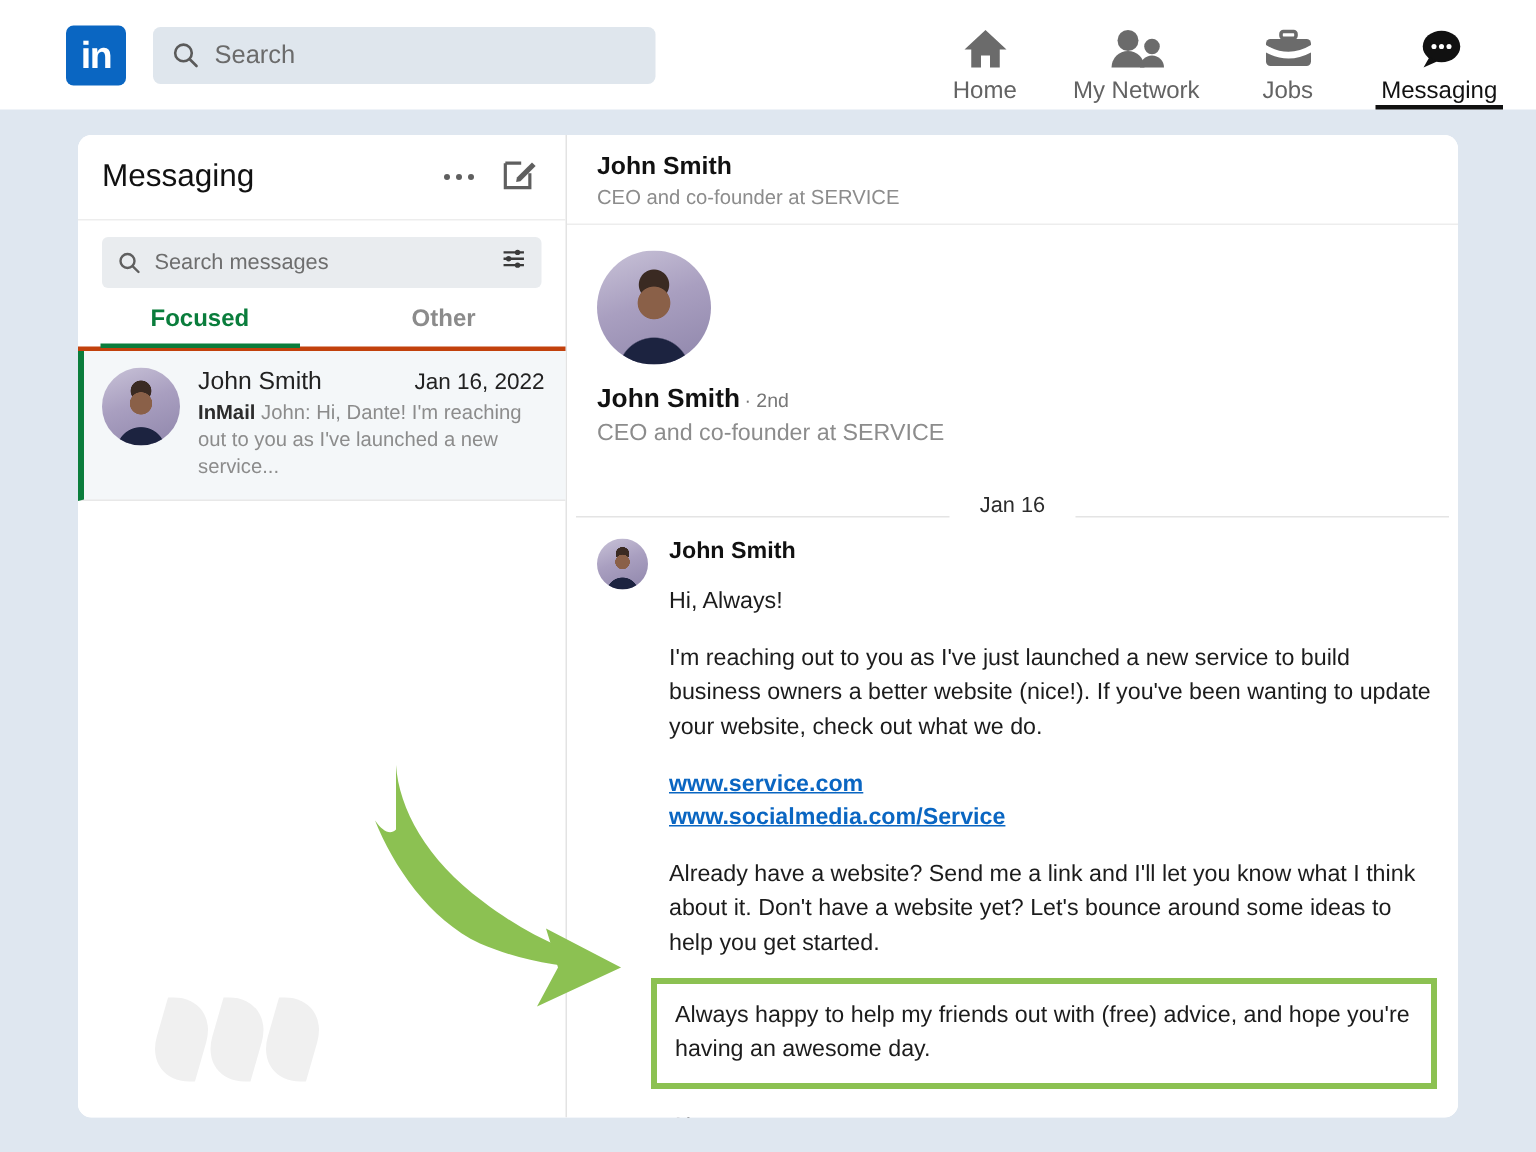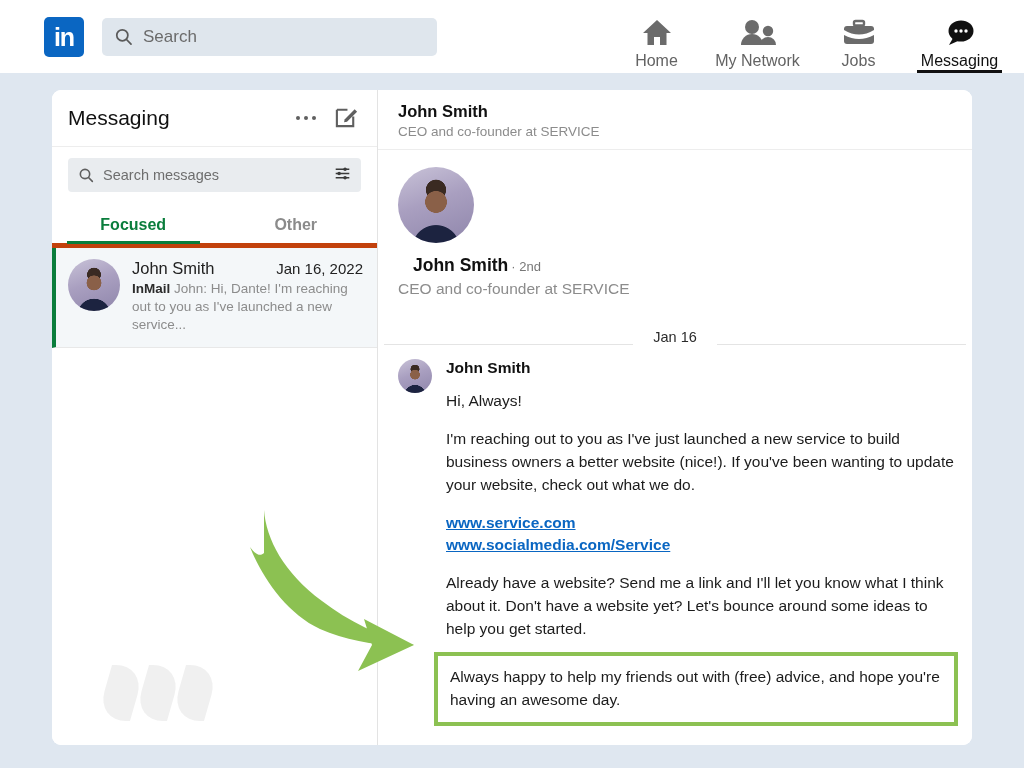--- a/index.html
+++ b/index.html
@@ -143,22 +143,22 @@
   }
   .lp-search .ph {
     flex: 1;
     margin-left: 9px;
     color: #6e6e6e;
     font-size: 14.5px;
   }
 
   .tabs {
     display: flex;
-    margin-top: 24px;
-    border-bottom: 5px solid #c2410c;
+    margin-top: 12px;
+    border-bottom: 3px solid #c2410c;
   }
   .tab {
     flex: 1;
     text-align: center;
     padding-bottom: 9px;
     font-size: 16px;
     font-weight: bold;
     color: #8b8b8b;
     position: relative;
   }
@@ -237,21 +237,20 @@
   .avatar-lg {
     width: 76px; height: 76px;
     border-radius: 50%;
     overflow: hidden;
   }
   .prof-name {
     margin-top: 12px;
     font-size: 17.5px;
     font-weight: bold;
     color: #111111;
-    margin-left: 15px;
   }
   .prof-name .deg {
     font-size: 13px;
     font-weight: normal;
     color: #777777;
     margin-left: 3px;
   }
   .prof-sub {
     margin-top: 4px;
     font-size: 15.5px;

